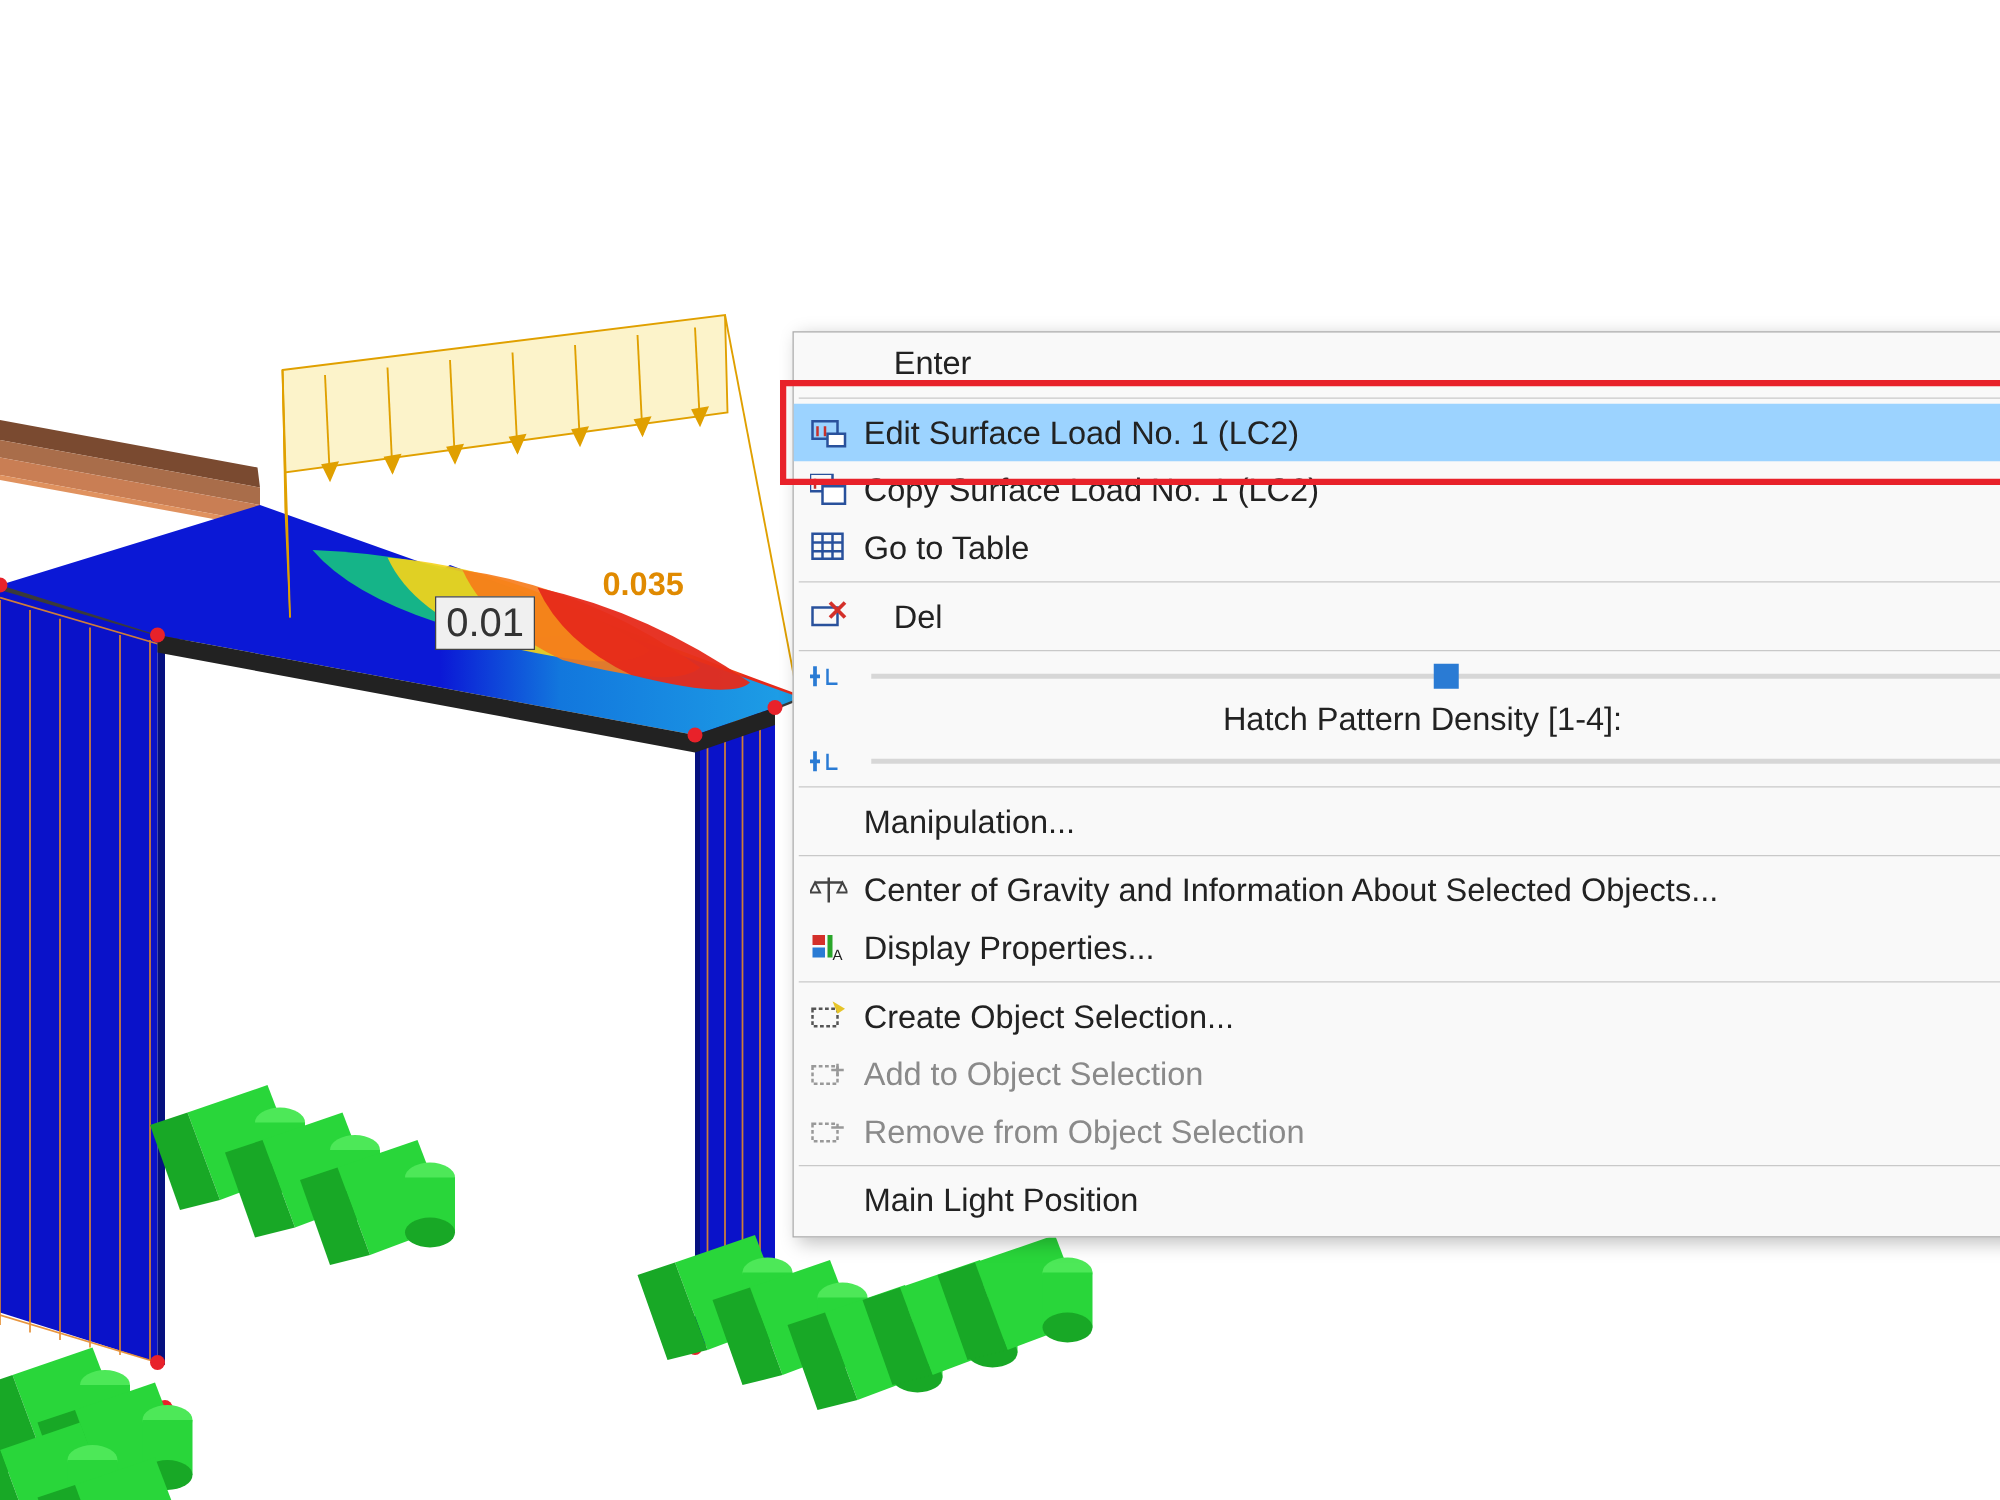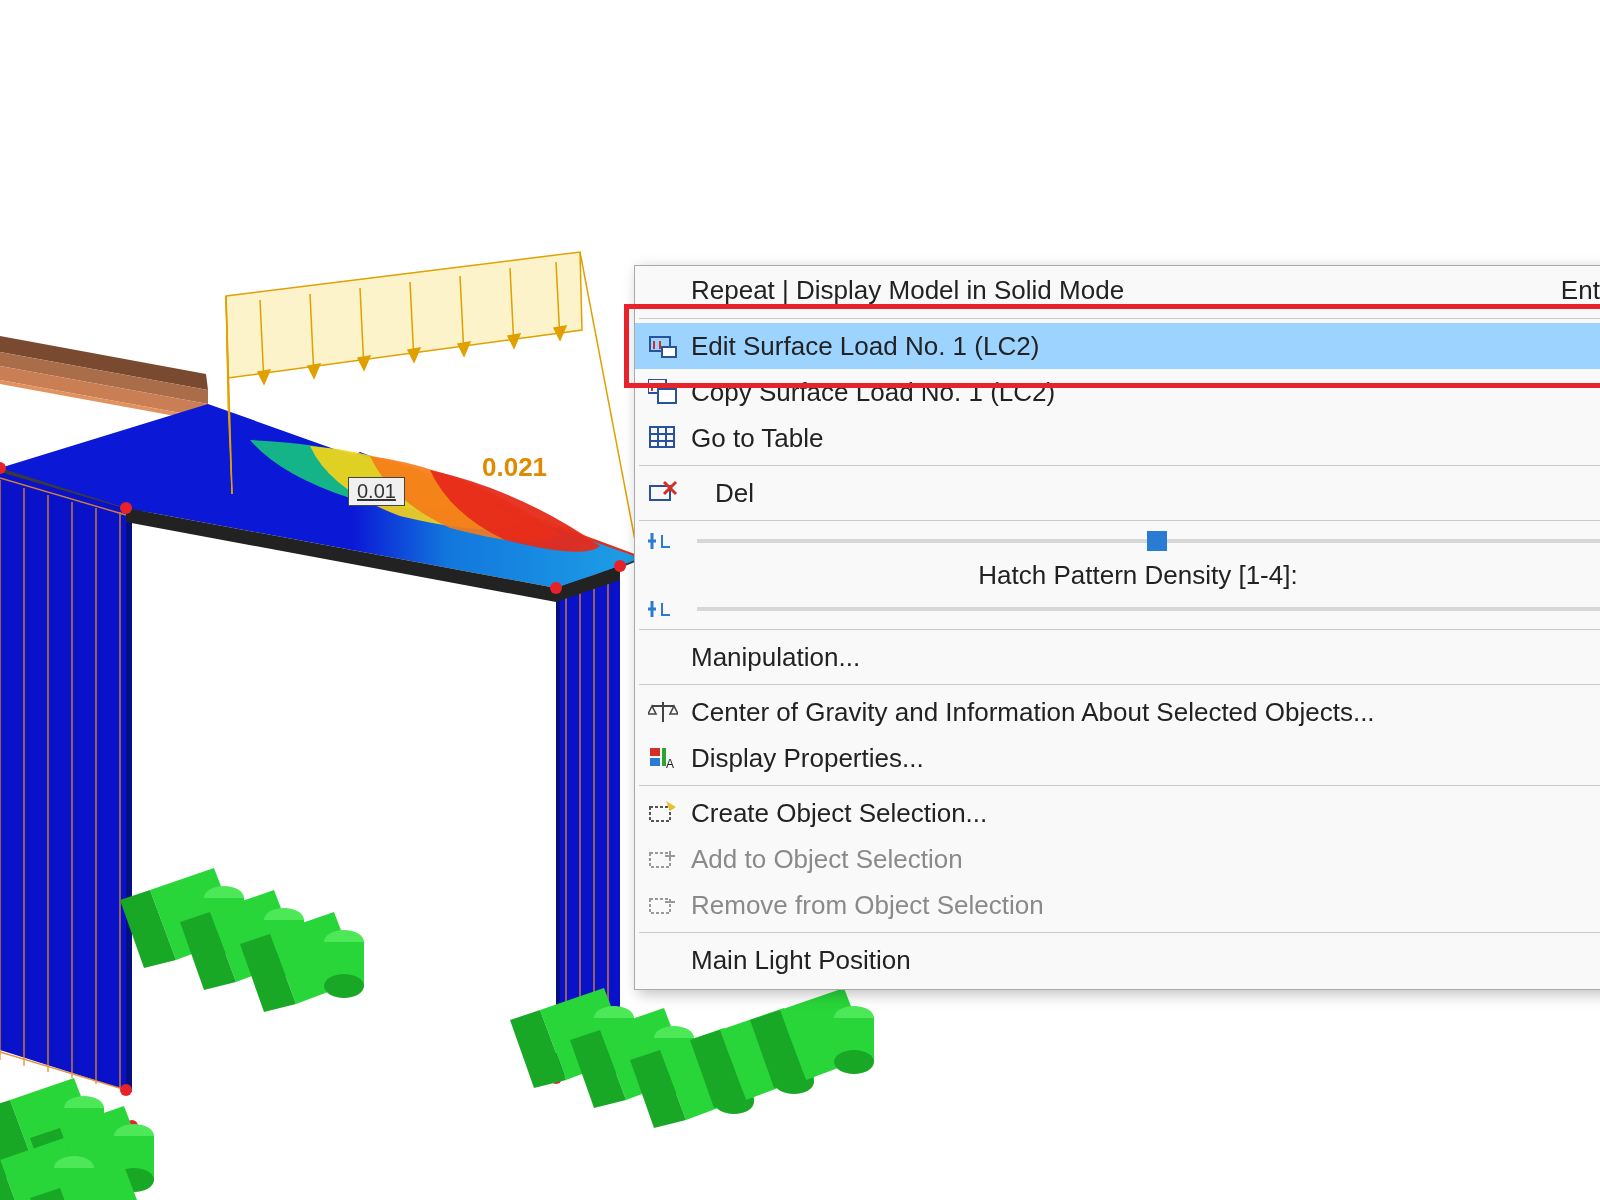--- a/index.html
+++ b/index.html
@@ -20,23 +20,22 @@
     background: #ffffff;
     overflow: hidden;
   }
   .viewport svg { position: absolute; left: 0; top: 0; }
 
   .annotation {
     position: absolute;
     background: #f0f0f0;
     border: 1px solid #444;
     padding: 2px 8px;
-    font-size: 20px;
+    font-size: 32px;
     color: #333;
-    text-decoration: underline;
   }
 
   
   .context-menu {
     position: absolute;
     background: #f9f9f9;
     border: 1px solid #aaa;
     box-shadow: 4px 4px 14px rgba(0,0,0,0.25);
     font-size: 26px;
     color: #222;
@@ -325,28 +324,27 @@
             <polygon points="0,0 26,70 -6,78 -30,10" fill="#18a826"></polygon>
           <ellipse cx="74" cy="8" rx="20" ry="12" fill="#4de858"></ellipse>
             <rect x="54" y="8" width="40" height="44" fill="#29d63a"></rect>
             <ellipse cx="74" cy="52" rx="20" ry="12" fill="#18a826"></ellipse>
         </g>
       </g>
     </g>
   </svg>
 
   <div class="annotation" style="left:348px; top:477px;">0.01</div>
-  <div style="position:absolute; left:482px; top:452px; color:#e08a00; font-size:26px; font-weight:600;">0.021</div>
+  <div style="position:absolute; left:482px; top:452px; color:#e08a00; font-size:26px; font-weight:600;">0.035</div>
 </div>
 
 <div class="context-menu" id="ctx" style="left: 634px; top: 265px; width: 1006px;">
 
   <div class="menu-row tall">
     <div class="menu-icon"></div>
-    <div class="menu-label">Repeat | Display Model in Solid Mode</div>
     <div class="menu-shortcut">Enter</div>
   </div>
 
   <div class="menu-sep"></div>
 
   <div class="menu-row highlighted">
     <div class="menu-icon">
       <svg width="30" height="26">
           <rect x="2" y="4" width="20" height="14" fill="none" stroke="#29519c" stroke-width="2"></rect>
           <rect x="14" y="14" width="14" height="10" fill="#fff" stroke="#29519c" stroke-width="2"></rect>

